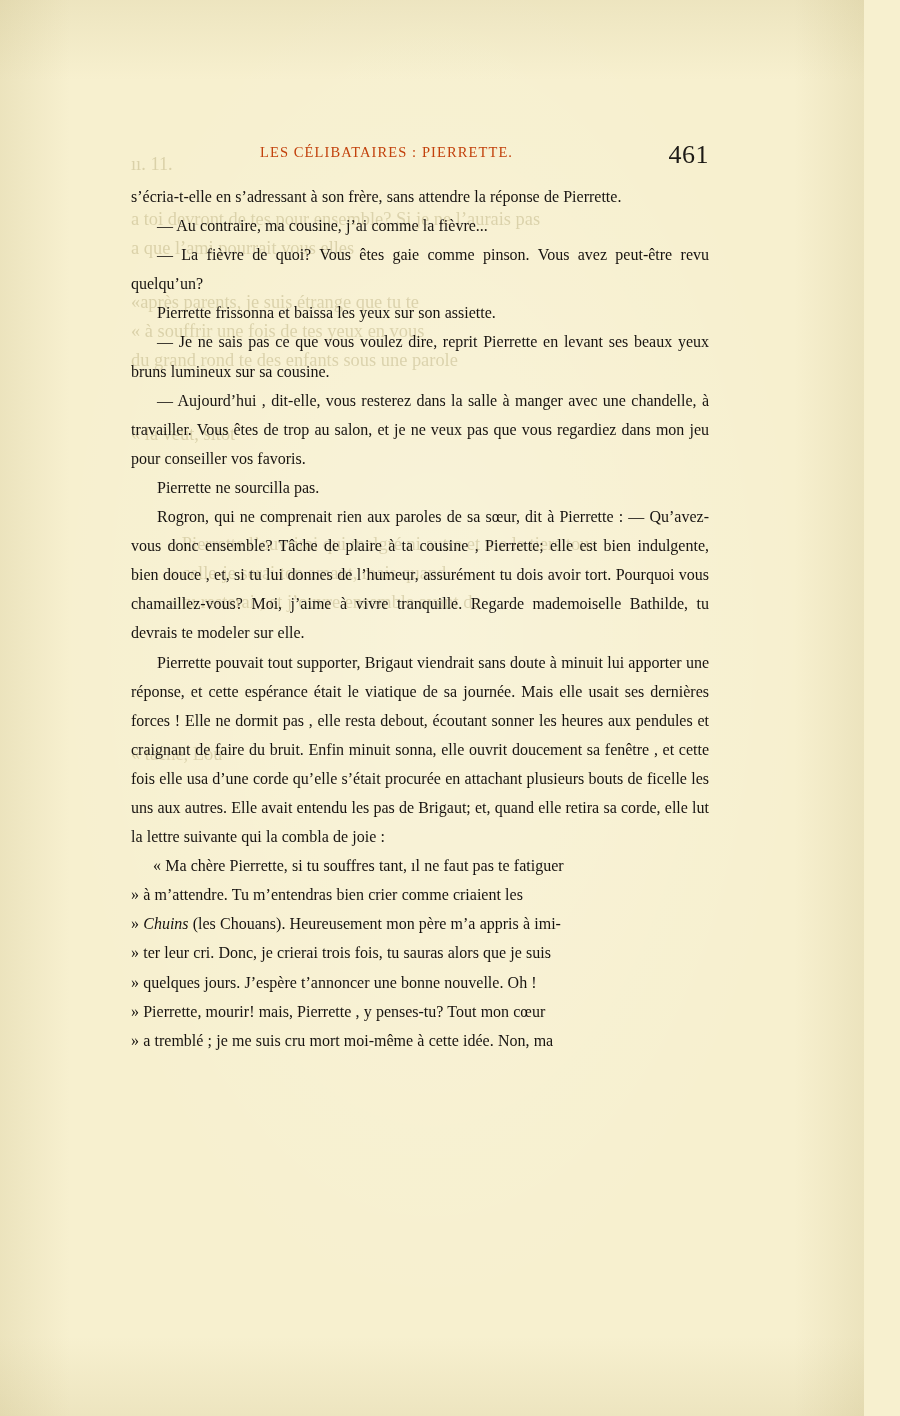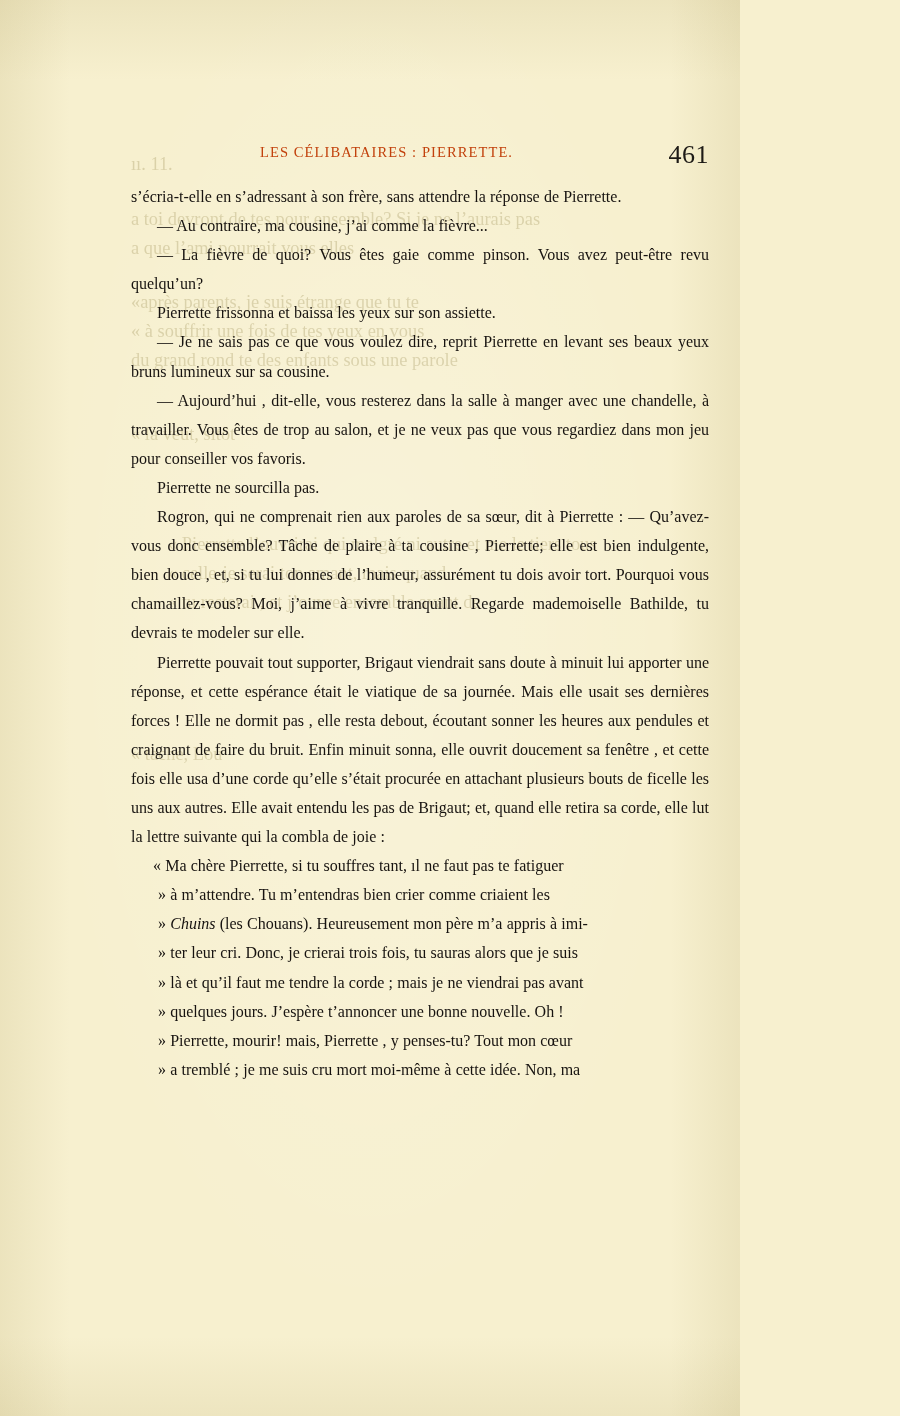--- a/index.html
+++ b/index.html
@@ -9,21 +9,21 @@
   body {
     width: 900px;
     height: 1416px;
     background: #f7f0cf;
     font-family: "Liberation Serif", serif;
     color: #1a1a1a;
     overflow: hidden;
   }
   .page {
     position: relative;
-    width: 740px;
+    width: 864px;
     height: 1416px;
     background: #f7f0cf;
   }
   
   .page::before {
     content: "";
     position: absolute;
     inset: 0;
     background:
       radial-gradient(ellipse at 50% 45%, rgba(255,255,255,0.22) 0%, rgba(255,255,255,0.0) 62%),
@@ -76,21 +76,20 @@
     text-indent: 26px;
   }
   p.noindent {
     text-indent: 0;
   }
   p.letter {
     text-indent: 22px;
   }
   p.letter-cont {
     text-indent: 0;
-    margin-left: 27px;
   }
   .italic {
     font-style: italic;
   }
   
   .ghost {
     position: absolute;
     left: 131px;
     width: 578px;
     color: #9a8c52;
@@ -146,19 +145,18 @@
     <p class="indent">— Je ne sais pas ce que vous voulez dire, reprit Pierrette en levant ses beaux yeux bruns lumineux sur sa cousine.</p>
     <p class="indent">— Aujourd’hui , dit-elle, vous resterez dans la salle à manger avec une chandelle, à travailler. Vous êtes de trop au salon, et je ne veux pas que vous regardiez dans mon jeu pour conseiller vos favoris.</p>
     <p class="indent">Pierrette ne sourcilla pas.</p>
     <p class="indent">Rogron, qui ne comprenait rien aux paroles de sa sœur, dit à Pierrette : — Qu’avez-vous donc ensemble? Tâche de plaire à ta cousine , Pierrette; elle est bien indulgente, bien douce , et, si tu lui donnes de l’humeur, assurément tu dois avoir tort. Pourquoi vous chamaillez-vous? Moi, j’aime à vivre tranquille. Regarde mademoiselle Bathilde, tu devrais te modeler sur elle.</p>
     <p class="indent">Pierrette pouvait tout supporter, Brigaut viendrait sans doute à minuit lui apporter une réponse, et cette espérance était le viatique de sa journée. Mais elle usait ses dernières forces ! Elle ne dormit pas , elle resta debout, écoutant sonner les heures aux pendules et craignant de faire du bruit. Enfin minuit sonna, elle ouvrit doucement sa fenêtre , et cette fois elle usa d’une corde qu’elle s’était procurée en attachant plusieurs bouts de ficelle les uns aux autres. Elle avait entendu les pas de Brigaut; et, quand elle retira sa corde, elle lut la lettre suivante qui la combla de joie :</p>
 
     <p class="letter">« Ma chère Pierrette, si tu souffres tant, ıl ne faut pas te fatiguer</p>
     <p class="letter-cont">» à m’attendre. Tu m’entendras bien crier comme criaient les</p>
     <p class="letter-cont"><span>» </span><span class="italic">Chuins</span><span> (les Chouans). Heureusement mon père m’a appris à imi-</span></p>
     <p class="letter-cont">» ter leur cri. Donc, je crierai trois fois, tu sauras alors que je suis</p>
-    <p class="letter-cont">» là et qu’il faut me tendre la corde ; mais je ne viendrai pas avant</p>
     <p class="letter-cont">» quelques jours. J’espère t’annoncer une bonne nouvelle. Oh !</p>
     <p class="letter-cont">» Pierrette, mourir! mais, Pierrette , y penses-tu? Tout mon cœur</p>
     <p class="letter-cont">» a tremblé ; je me suis cru mort moi-même à cette idée. Non, ma</p>
 
   </div>
 </div>
 
 </body></html>

